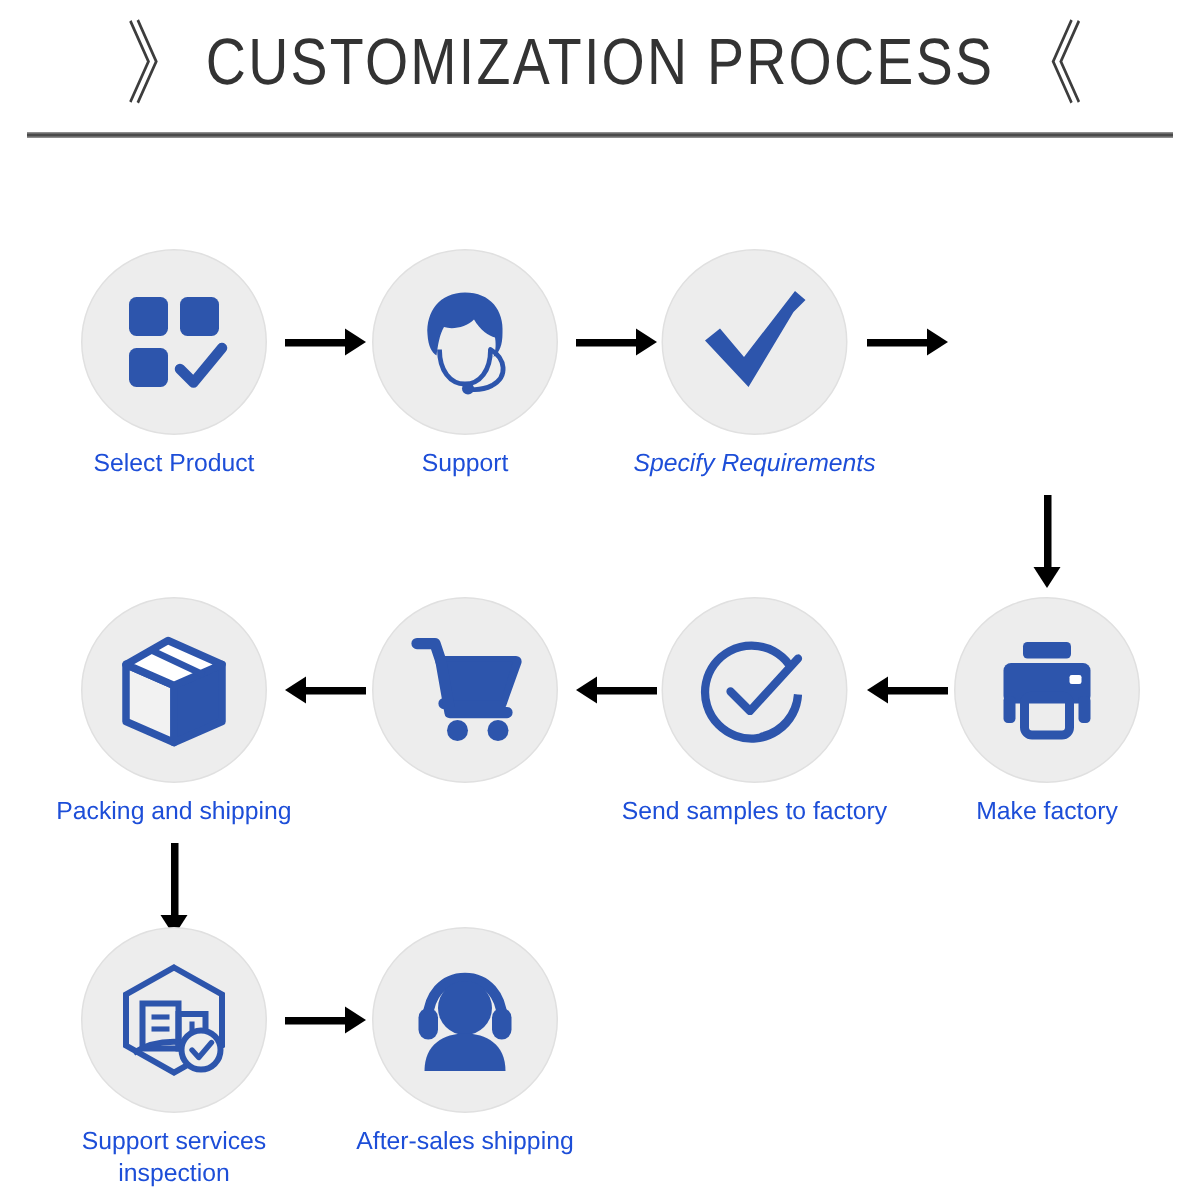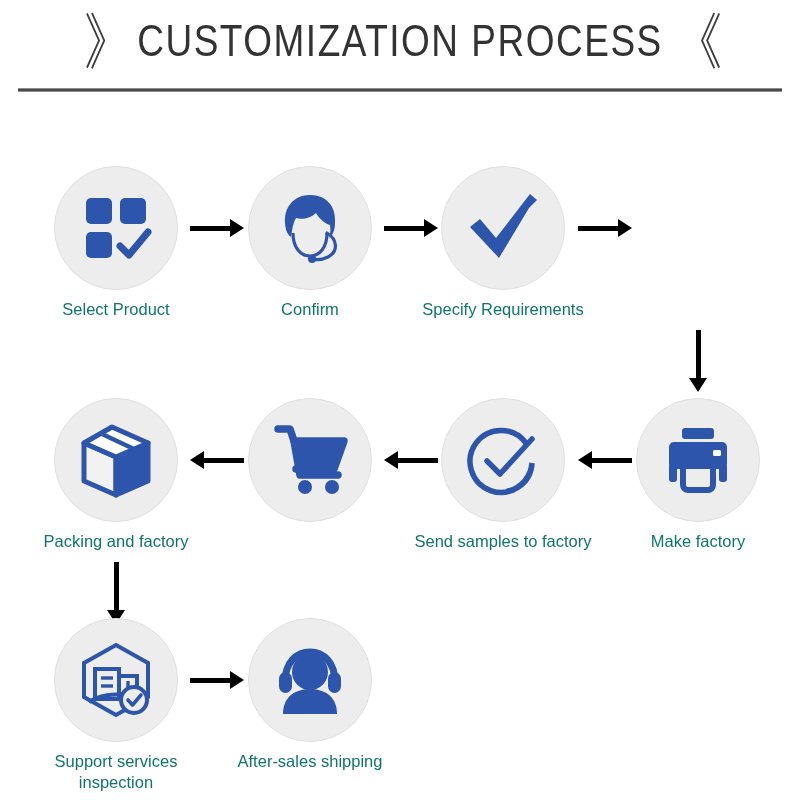--- a/index.html
+++ b/index.html
@@ -77,21 +77,21 @@
     background: #ededed;
     border: 1px solid #e0e0e0;
     box-sizing: border-box;
     display: flex;
     align-items: center;
     justify-content: center;
   }
   .node-label {
     margin-top: 9px;
     font-size: 16.5px;
-    color: #0f766e;
+    color: #1d4ed8;
     line-height: 21px;
     font-family: "Liberation Sans", sans-serif;
     white-space: pre-line;
   }
   .wide-label { width: 230px; margin-left: -30px; }
 
   
   .arrow-h {
     position: absolute;
     height: 20px;
@@ -174,29 +174,29 @@
         <svg width="78" height="78" viewBox="0 0 78 78">
           <path d="M39 6 C22 6 13 19 14 34 C14.5 42 17 46 20 48 C21 41 22 34 25 29
                    C31 31 40 29 45 24 C49 31 55 35 59 36 C60 42 59 46 58 49
                    C62 46 64 41 64 33 C65 18 56 6 39 6 Z" fill="#2d55ac"></path>
           <path d="M22 44 C22 58 29 67 39 67 C49 67 56 58 56 44" fill="none" stroke="#2d55ac" stroke-width="3.2"></path>
           <path d="M56 44 C66 50 68 62 57 68 C52 70.5 46 71 42 70.5" fill="none" stroke="#2d55ac" stroke-width="3.2" stroke-linecap="round"></path>
           <circle cx="41" cy="70" r="4" fill="#2d55ac"></circle>
         </svg>
       </span>
     </div>
-    <div class="node-label">Confirm</div>
+    <div class="node-label">Support</div>
   </div>
 
   <div class="arrow-h" style="left:384px; top:218px; width:54px;">
     <div class="shaft"></div>
       <div class="head-r"></div>
   </div>
 
-  <div class="node" style="left:503px; top:166px;">
+  <div class="node" style="left:503px; top:166px;font-style:italic;">
     <div class="circle">
       <span>
         <svg width="80" height="80" viewBox="0 0 80 80">
           <path d="M7 39 L17 31 L33 50 L67 6 L74 12 L66 20 L36 70 Z" fill="#2d55ac"></path>
         </svg>
       </span>
     </div>
     <div class="node-label wide-label">Specify Requirements</div>
   </div>
 
@@ -272,21 +272,21 @@
     <div class="circle">
       <span>
         <svg width="80" height="78" viewBox="0 0 80 78">
           <path d="M8 22 L8 60 L40 74 L40 36 Z" fill="#f2f2f2" stroke="#2d55ac" stroke-width="5" stroke-linejoin="round"></path>
           <path d="M40 36 L40 74 L72 60 L72 22 Z" fill="#2d55ac" stroke="#2d55ac" stroke-width="5" stroke-linejoin="round"></path>
           <path d="M8 22 L36 6 L72 22 L40 36 Z" fill="#ffffff" stroke="#2d55ac" stroke-width="5" stroke-linejoin="round"></path>
           <path d="M26 13 L60 29" fill="none" stroke="#2d55ac" stroke-width="4.5"></path>
         </svg>
       </span>
     </div>
-    <div class="node-label wide-label">Packing and factory</div>
+    <div class="node-label wide-label">Packing and shipping</div>
   </div>
 
   <div class="arrow-v" style="left:106px; top:562px; height:62px;">
     <div class="shaft"></div>
       <div class="head-d"></div>
   </div>
 
   <div class="node" style="left:116px; top:618px;">
     <div class="circle">
       <span>

